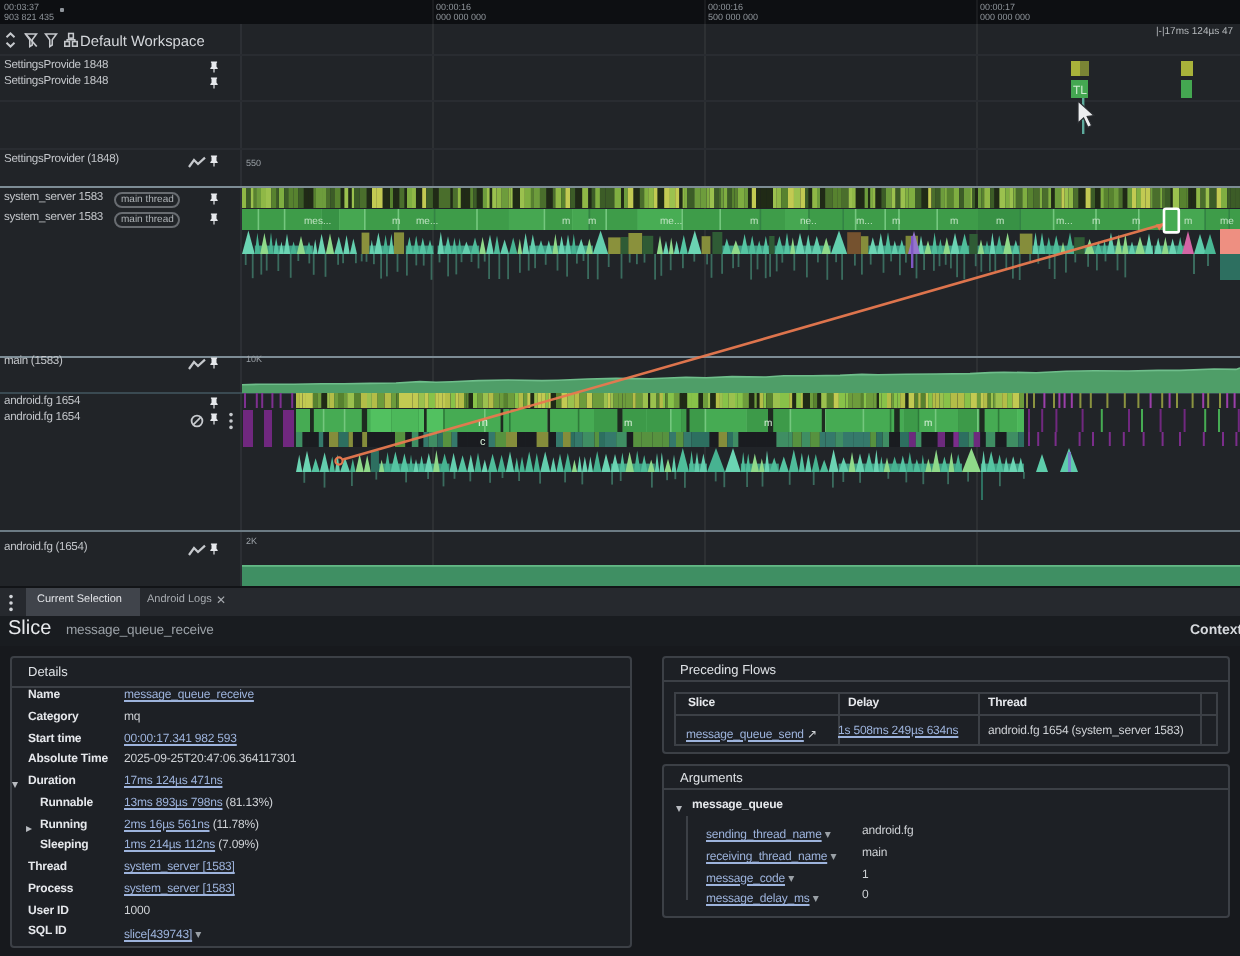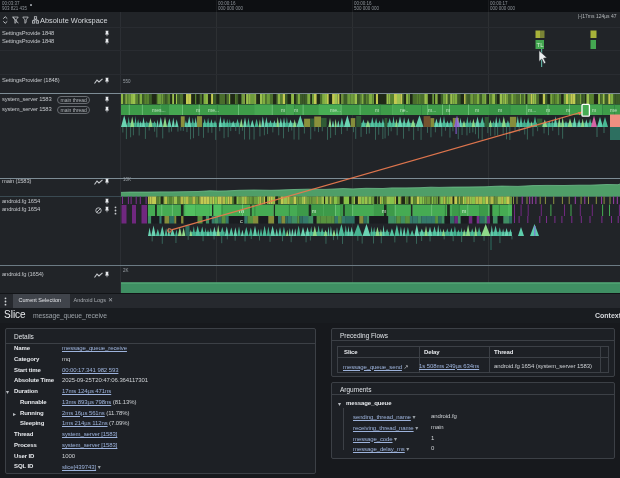--- a/index.html
+++ b/index.html
@@ -49,21 +49,21 @@
     </svg>
     <svg class="abs" style="left:22px;top:16px" width="7" height="8" viewBox="0 0 9 10">
       <path d="M1,1.2 h7 l-2.7,3.6 v3.4 l-1.6,1 v-4.4 Z" fill="none" stroke="#c6c9cd" stroke-width="1"></path>
     </svg>
     <svg class="abs" style="left:31.5px;top:16px" width="7" height="8" viewBox="0 0 9 10">
       <rect x="3" y="0.8" width="3" height="3" fill="none" stroke="#c6c9cd" stroke-width="1"></rect>
       <rect x="0.5" y="6" width="3" height="3" fill="none" stroke="#c6c9cd" stroke-width="1"></rect>
       <rect x="5.5" y="6" width="3" height="3" fill="none" stroke="#c6c9cd" stroke-width="1"></rect>
       <path d="M4.5,3.8 v1 M2,6 v-1.2 h5 V6" fill="none" stroke="#c6c9cd" stroke-width="0.9"></path>
     </svg>
-<div class="abs" style="left:40px;top:15.5px;font-size:7.4px;color:#d4d7db">Absolute Workspace</div>
+<div class="abs" style="left:40px;top:15.5px;font-size:7.4px;color:#d4d7db">Default Workspace</div>
 <div class="lbl" style="left:2px;top:30px">SettingsProvide 1848</div>
 <svg class="abs" style="left:104px;top:30px" width="6" height="7" viewBox="0 0 7.2 8">
       <path d="M5.1,3.8 V1.4 h0.35 V0.7 H1.75 v0.7 H2.1 v2.4 L1.4,4.55 v0.7 h1.85 v2.1 h0.7 v-2.1 H5.8 v-0.7 Z" fill="#e7e9ec"></path>
     </svg>
 <div class="lbl" style="left:2px;top:37.7px">SettingsProvide 1848</div>
 <svg class="abs" style="left:104px;top:37.7px" width="6" height="7" viewBox="0 0 7.2 8">
       <path d="M5.1,3.8 V1.4 h0.35 V0.7 H1.75 v0.7 H2.1 v2.4 L1.4,4.55 v0.7 h1.85 v2.1 h0.7 v-2.1 H5.8 v-0.7 Z" fill="#e7e9ec"></path>
     </svg>
 <div class="lbl" style="left:2px;top:76.5px">SettingsProvider (1848)</div>
 <svg class="abs" style="left:94px;top:77.5px" width="9" height="7" viewBox="0 0 9 7">

